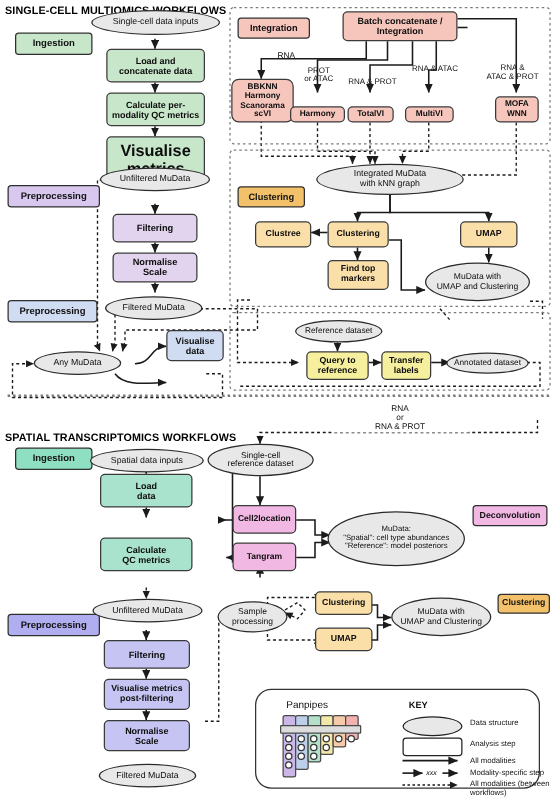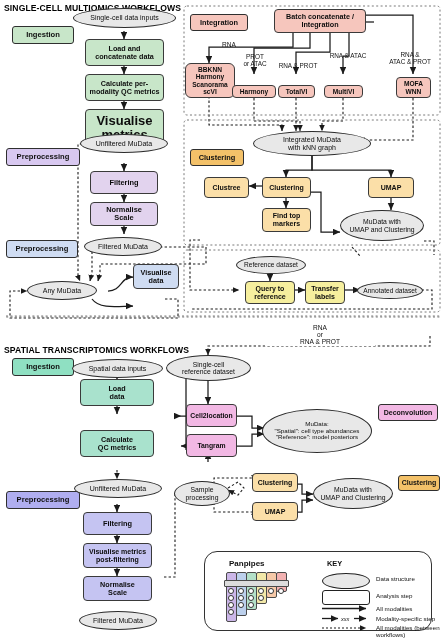--- a/index.html
+++ b/index.html
@@ -22,21 +22,21 @@
 
   .title{position:absolute;font-weight:bold;letter-spacing:.1px;color:#000;}
 
   .alabel{position:absolute;text-align:center;line-height:1.05;color:#111;}
 
   .keybox{position:absolute;box-sizing:border-box;border:1px solid #333;
           border-radius:13px;background:#fff;}
   .keyrow{position:absolute;color:#111;line-height:1.1;}
   .keyell{position:absolute;border:1px solid #222;border-radius:50%;background:#e8e8e8;}
   .keyrect{position:absolute;border:1px solid #222;border-radius:3px;background:#fff;}
-  .logotitle{position:absolute;font-weight:bold;color:#111;}
+  .logotitle{position:absolute;font-weight:normal;color:#111;}
   .keytitle{position:absolute;font-weight:bold;color:#111;}
   .pipe{position:absolute;border:1px solid #4a4a4a;border-radius:2px;}
   .pbar{position:absolute;background:#ddd;border:1px solid #4a4a4a;border-radius:1px;}
   .hole{position:absolute;border:1px solid #333;border-radius:50%;background:#fff;}
 </style>
 </head>
 <body>
 
 <div id="canvas">
 

